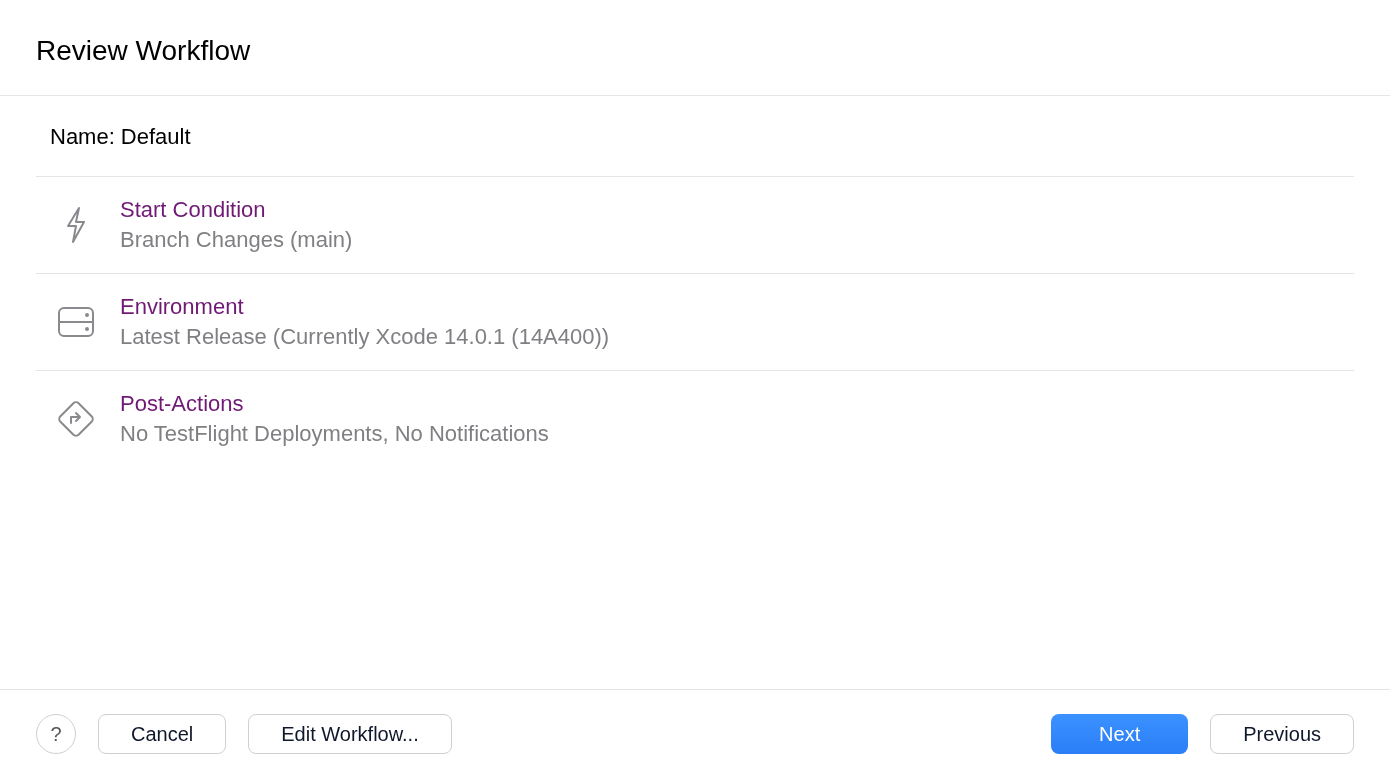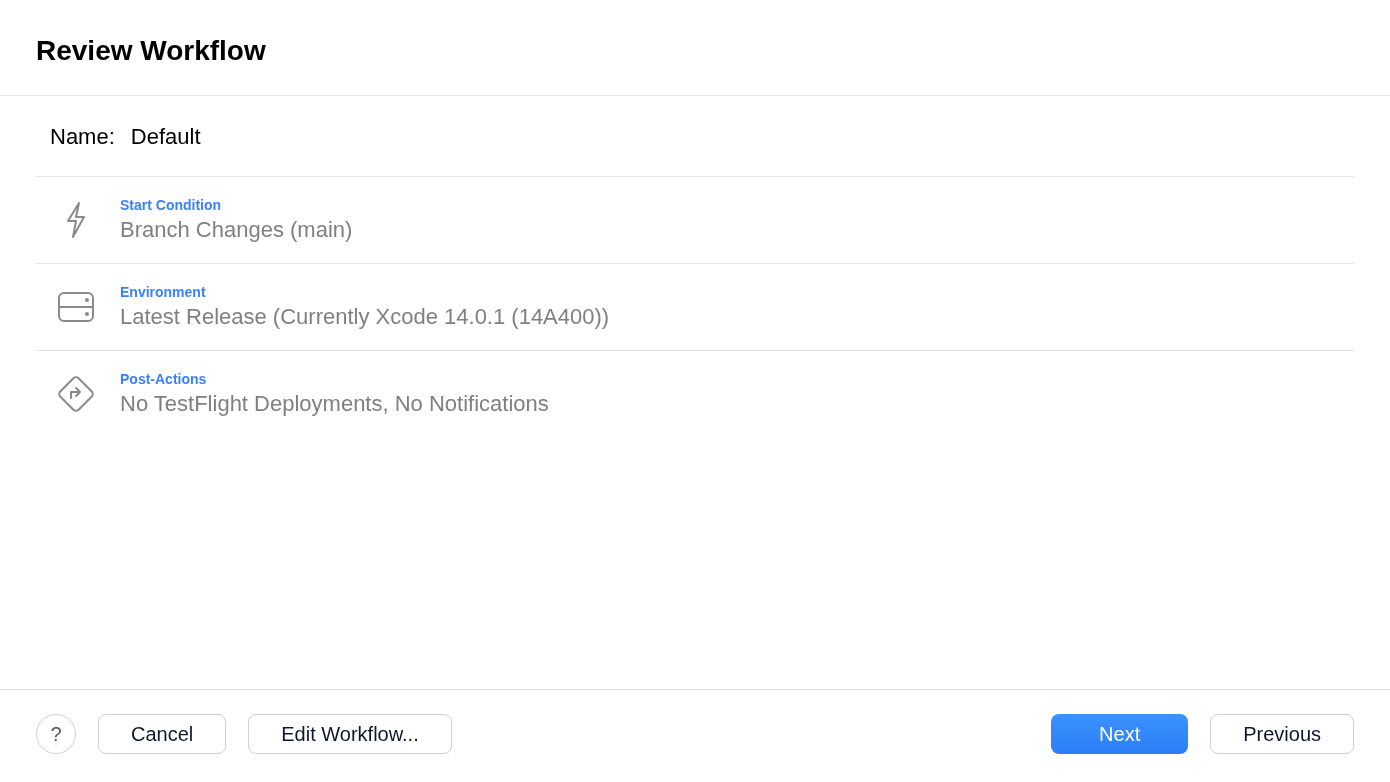--- a/index.html
+++ b/index.html
@@ -15,34 +15,34 @@
       height: 782px;
       display: flex;
       flex-direction: column;
     }
     .header {
       padding: 35px 36px 28px 36px;
       border-bottom: 1px solid #e5e5e5;
     }
     .header h1 {
       font-size: 28px;
-      font-weight: 700;
+      font-weight: 400;
       color: #000;
     }
     .content {
       flex: 1;
       padding: 0 36px;
       overflow: auto;
     }
     .name-row {
       padding: 28px 14px 26px 14px;
       font-size: 22px;
       color: #000;
       display: flex;
-      gap: 16px;
+      gap: 6px;
       border-bottom: 1px solid #e5e5e5;
     }
     .name-label {
       font-weight: 400;
     }
     .name-value {
       font-weight: 400;
     }
     .list-row {
       display: flex;
@@ -62,23 +62,23 @@
       justify-content: center;
       flex-shrink: 0;
       color: #8a8a8e;
     }
     .row-text {
       display: flex;
       flex-direction: column;
       gap: 4px;
     }
     .row-title {
-      font-size: 14px;
-      font-weight: 700;
-      color: #3b82f6;
+      font-size: 22px;
+      font-weight: 400;
+      color: #701a75;
     }
     .row-subtitle {
       font-size: 22px;
       font-weight: 400;
       color: #808084;
     }
     .footer {
       border-top: 1px solid #e5e5e5;
       padding: 24px 36px 28px 36px;
       display: flex;

